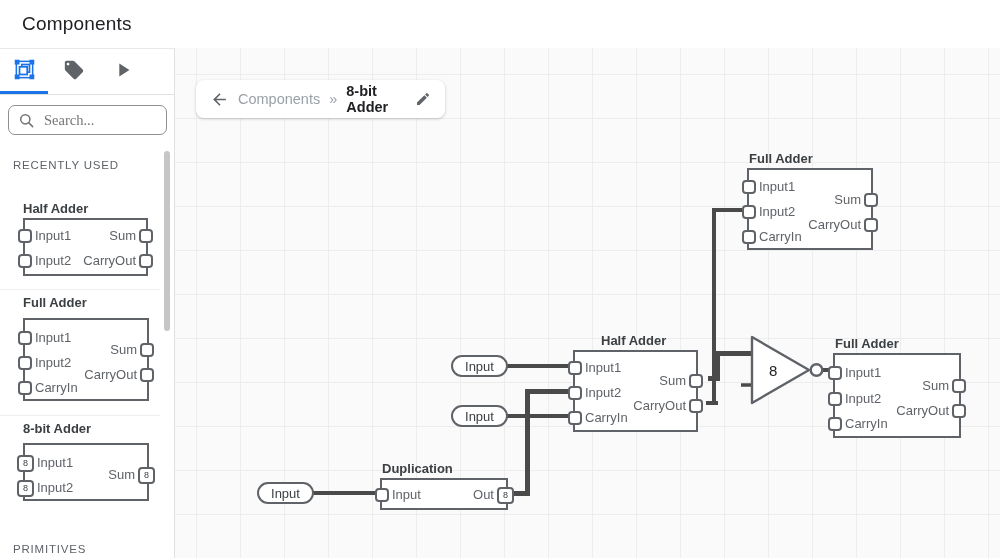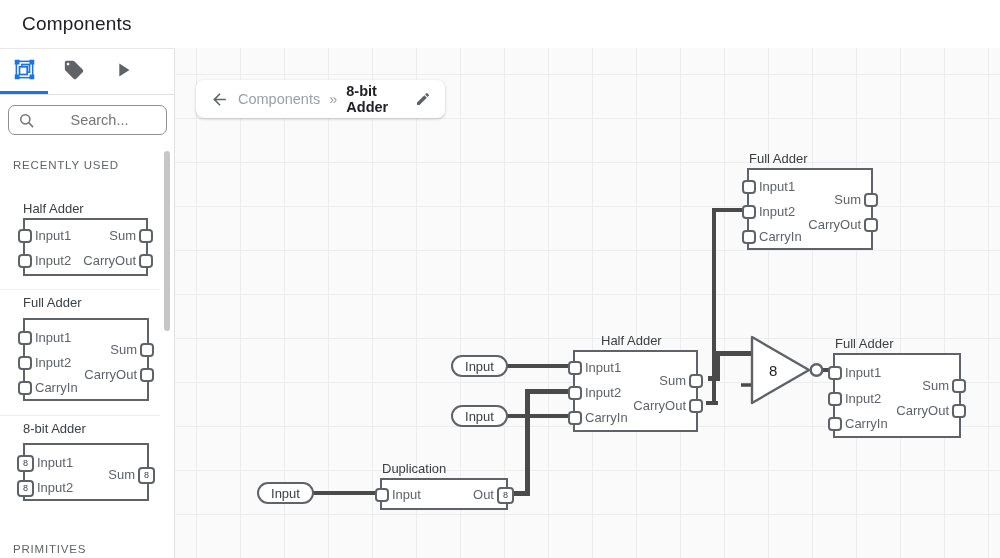--- a/index.html
+++ b/index.html
@@ -13,29 +13,29 @@
 
   
   #sidebar{position:absolute;left:0;top:48px;width:175px;height:510px;background:#fff;
            border-right:1px solid #e0e0e0;border-top:1px solid #e8e8e8;box-sizing:border-box;}
   .tabs{position:absolute;left:0;top:0;width:174px;height:45px;border-bottom:1px solid #e0e0e0;display:flex;}
   .tab{width:49px;height:45px;display:flex;align-items:center;justify-content:center;cursor:pointer;}
   .tab-underline{position:absolute;left:0;top:42px;width:48px;height:3px;background:#1a73e8;}
   .search{position:absolute;left:8px;top:56px;width:159px;height:30px;border:1.5px solid #8f8f8f;
           border-radius:7px;box-sizing:border-box;display:flex;align-items:center;padding:0 9px;gap:7px;background:#fff;}
   .search input{border:none;outline:none;flex:1;min-width:0;font-size:14.5px;color:#3c4043;background:transparent;
-                font-family:Liberation Sans, sans-serif;text-align:center;}
+                font-family:Liberation Serif, serif;}
   .search input::placeholder{color:#757575;}
   .sec-label{position:absolute;left:13px;font-size:11.5px;color:#5f6368;letter-spacing:.8px;}
   .divider{position:absolute;left:0;width:160px;height:1px;background:#eeeeee;}
   .scroll-thumb{position:absolute;left:164px;top:102px;width:6px;height:180px;border-radius:3px;background:#c6c6c6;}
 
   
   .cbox{position:absolute;background:#fff;border:2px solid #5f6368;box-sizing:border-box;}
-  .ctitle{position:absolute;top:-19px;left:0;font-size:13px;color:#3c4043;white-space:nowrap;}
+  .ctitle{position:absolute;top:-19px;left:0;font-size:13px;color:#3c4043;white-space:nowrap;font-weight:bold;}
   .port{position:absolute;width:10px;height:10px;background:#fff;border:2px solid #5f6368;border-radius:4px;}
   .port.l{left:-7px}.port.r{right:-7px}
   .bport{position:absolute;width:13px;height:13px;background:#fff;border:2px solid #5f6368;border-radius:4px;
          font-size:9px;line-height:13px;text-align:center;color:#3c4043;}
   .bport.l{left:-8px}.bport.r{right:-8px}
   .plabel{position:absolute;font-size:13px;color:#5f6368;line-height:16px;white-space:nowrap;}
   .plabel.l{left:10px}.plabel.r{right:10px;text-align:right}
   .plabel.lw{left:12px}.plabel.rw{right:12px;text-align:right}
 
   

